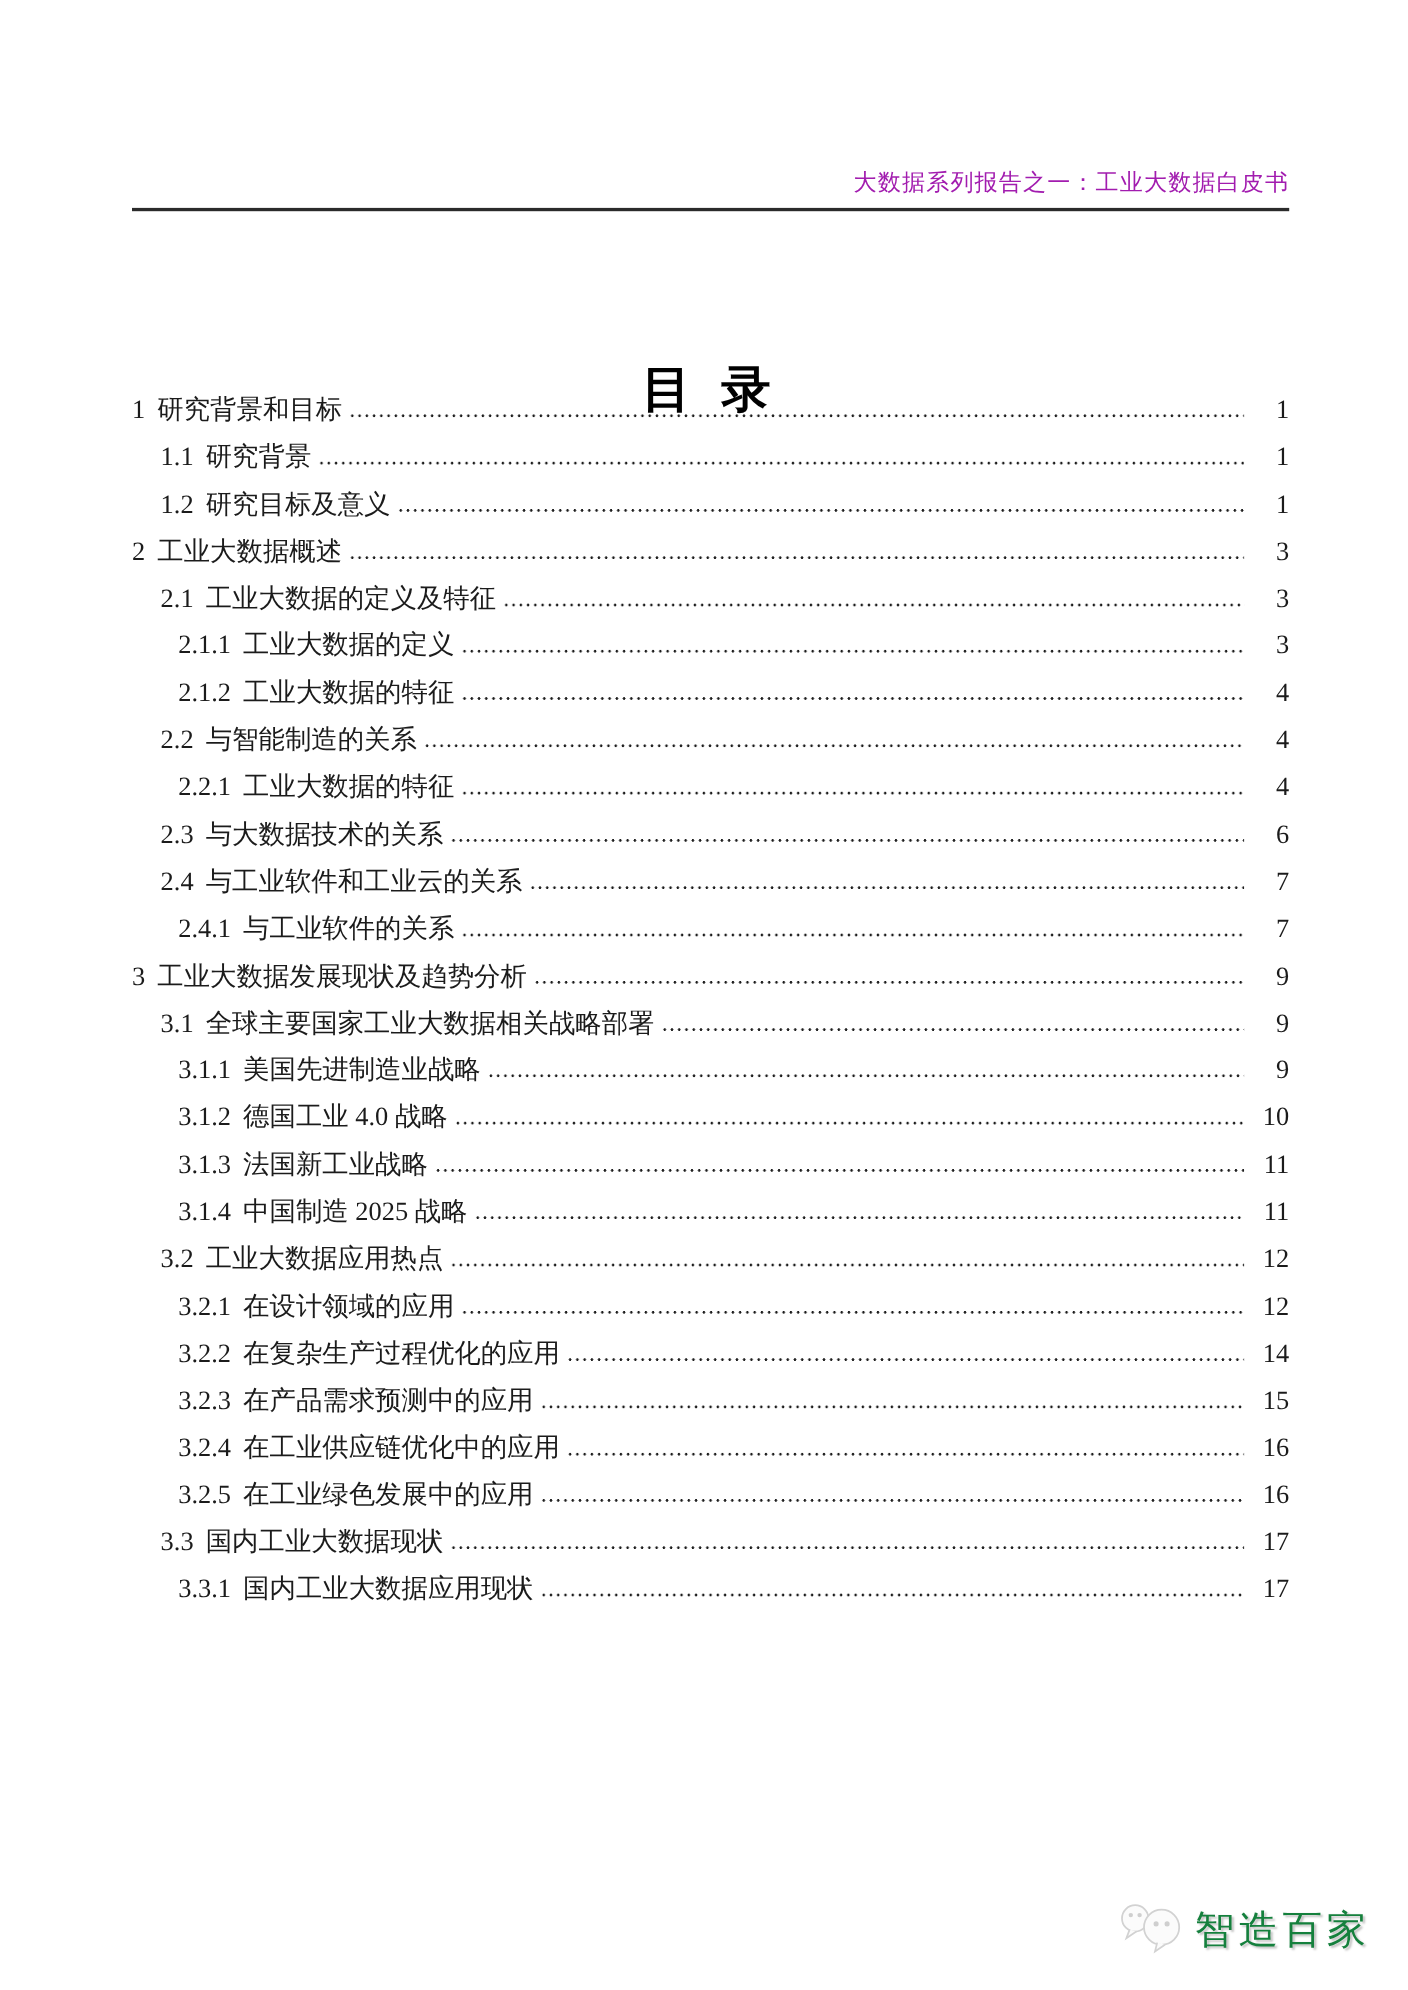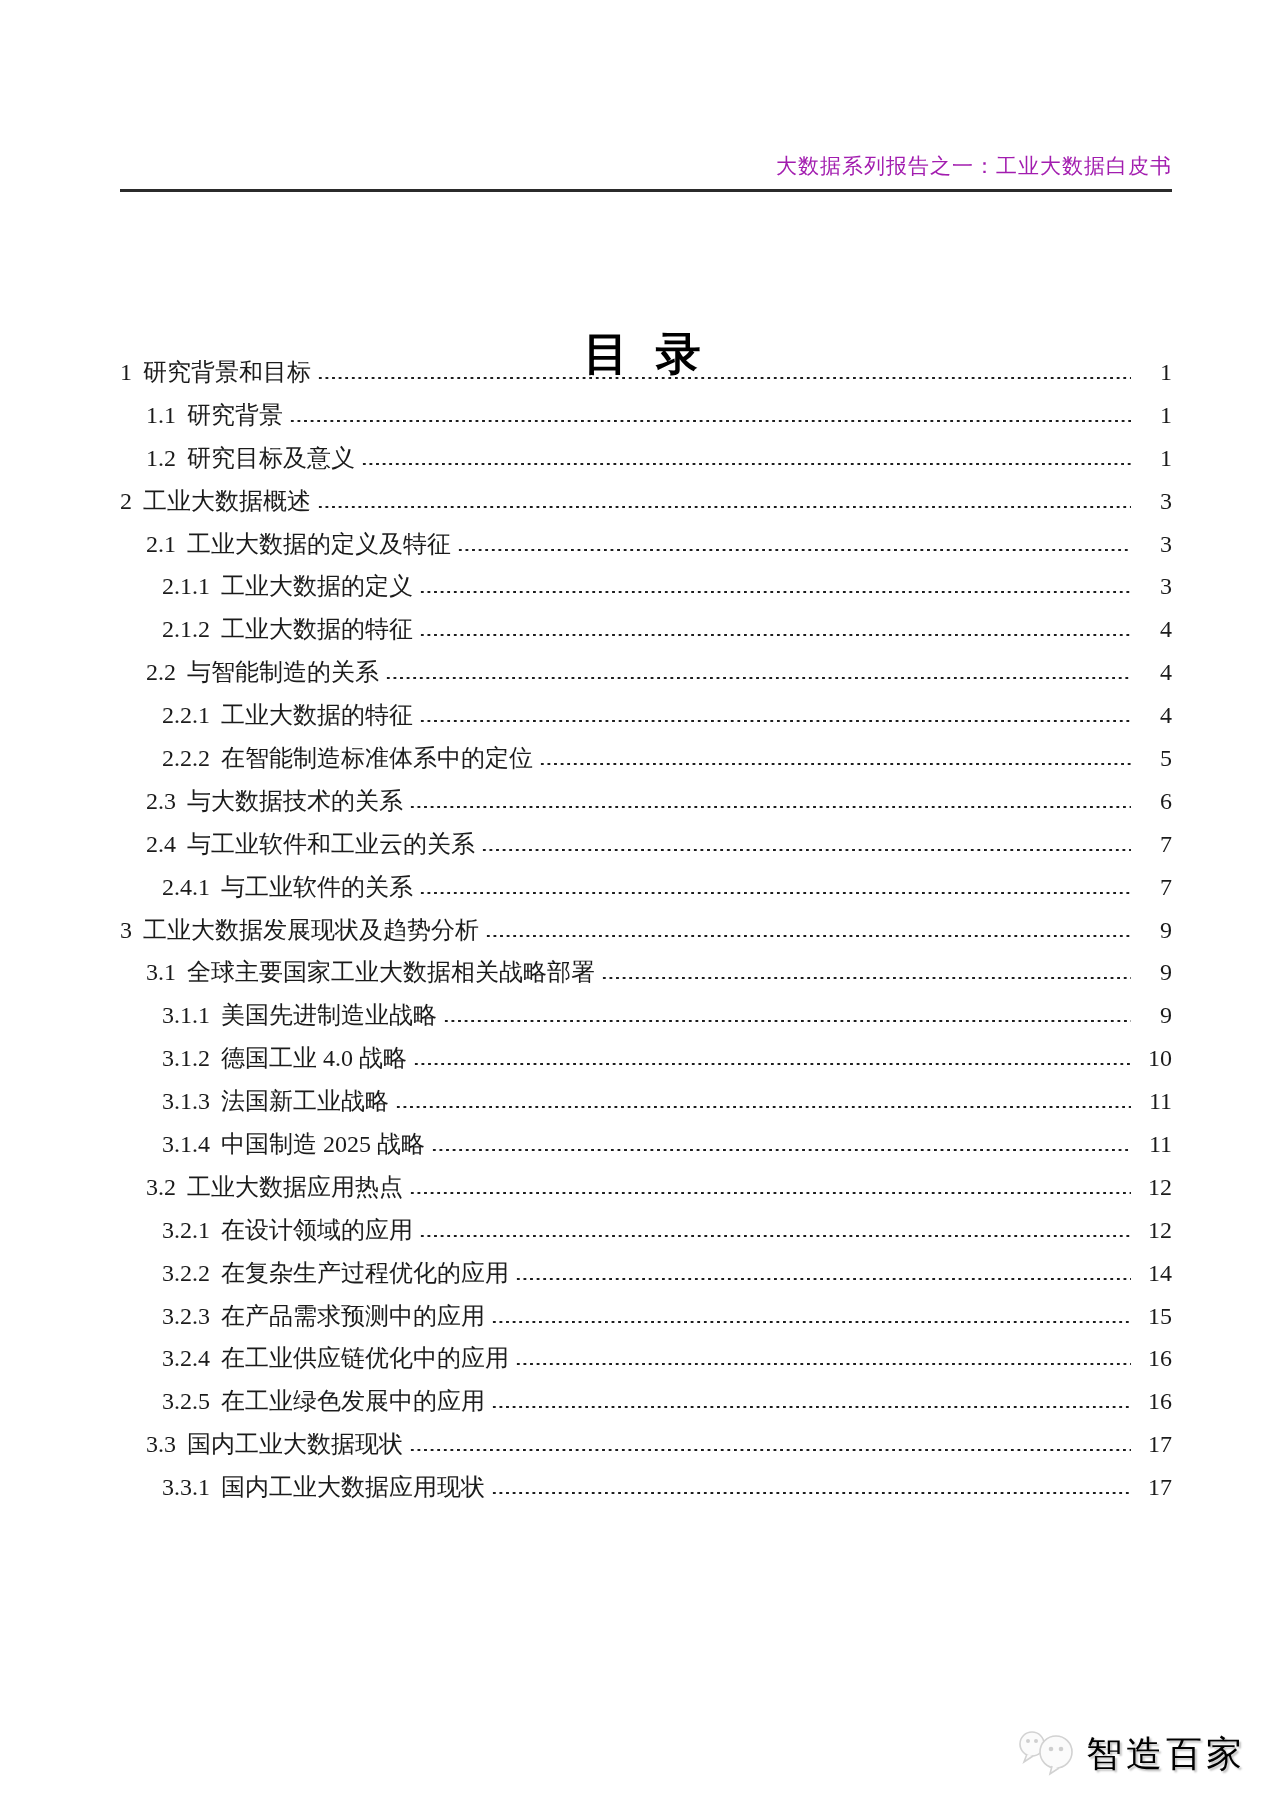--- a/index.html
+++ b/index.html
@@ -47,21 +47,21 @@
   }
   .toc-page{min-width:34px;text-align:right;}
 
   
   .footer-brand{
     position:absolute;top:1727px;right:34px;
     display:flex;align-items:center;gap:6px;
   }
   .brand-text{
     font-family:"Liberation Sans","DejaVu Sans",sans-serif;
-    font-size:36px;letter-spacing:4px;color:#000000;
+    font-size:36px;letter-spacing:4px;color:#15803d;
     text-shadow:2px 2px 2px #c0c0c0, -1px -1px 1px #fafafa;
   }
 </style>
 </head>
 <body>
 
 <div class="page">
 
   <div class="running-header">大数据系列报告之一：工业大数据白皮书</div>
 
@@ -116,26 +116,20 @@
         <span class="toc-num">2.2</span>
         <span class="toc-label">与智能制造的关系</span>
         <span class="toc-leader"></span>
         <span class="toc-page">4</span>
       </div>
       <div class="toc-row lvl3">
         <span class="toc-num">2.2.1</span>
         <span class="toc-label">工业大数据的特征</span>
         <span class="toc-leader"></span>
         <span class="toc-page">4</span>
-      </div>
-      <div class="toc-row lvl3">
-        <span class="toc-num">2.2.2</span>
-        <span class="toc-label">在智能制造标准体系中的定位</span>
-        <span class="toc-leader"></span>
-        <span class="toc-page">5</span>
       </div>
       <div class="toc-row lvl2">
         <span class="toc-num">2.3</span>
         <span class="toc-label">与大数据技术的关系</span>
         <span class="toc-leader"></span>
         <span class="toc-page">6</span>
       </div>
       <div class="toc-row lvl2">
         <span class="toc-num">2.4</span>
         <span class="toc-label">与工业软件和工业云的关系</span>

